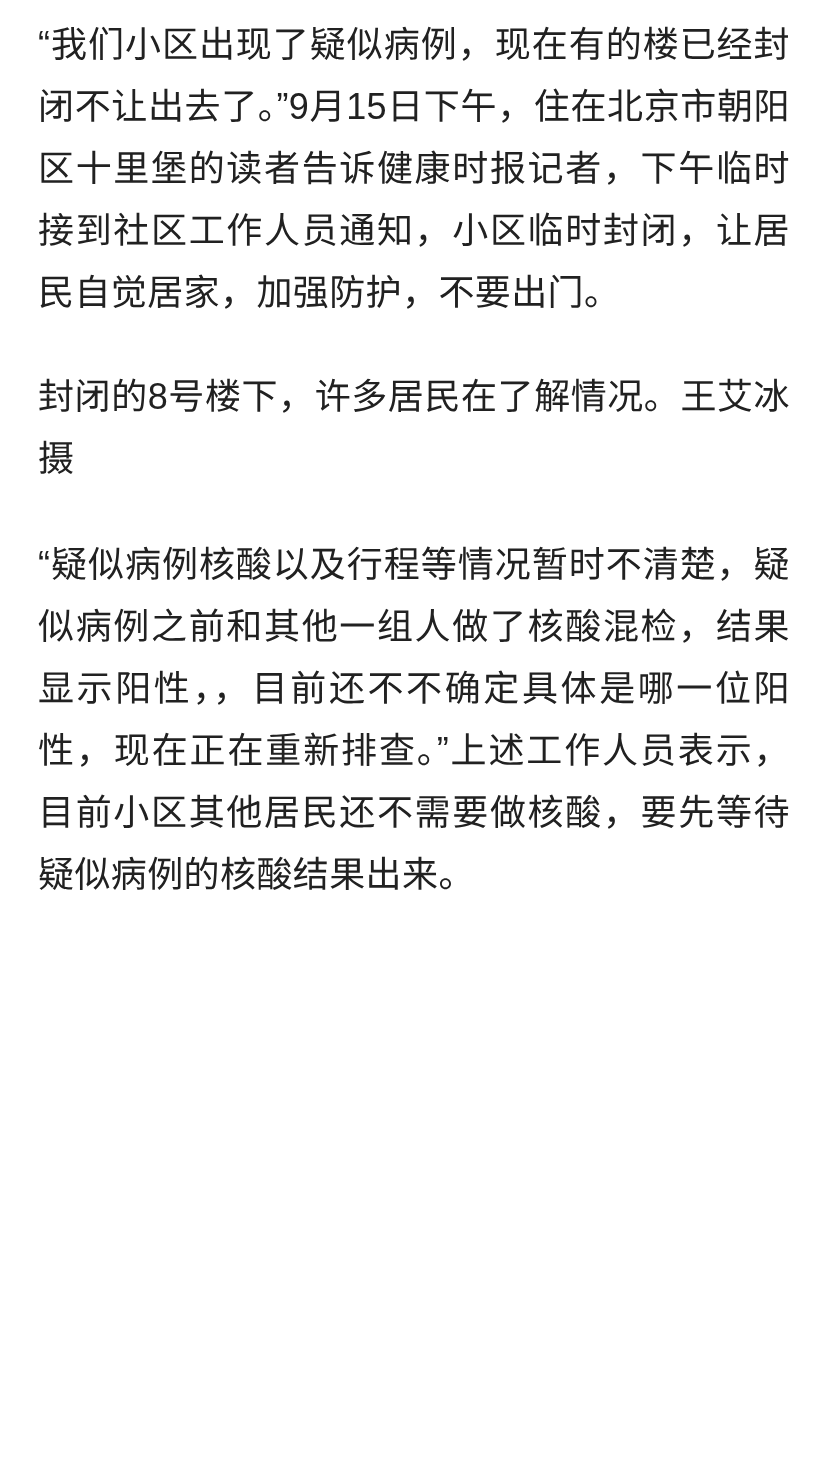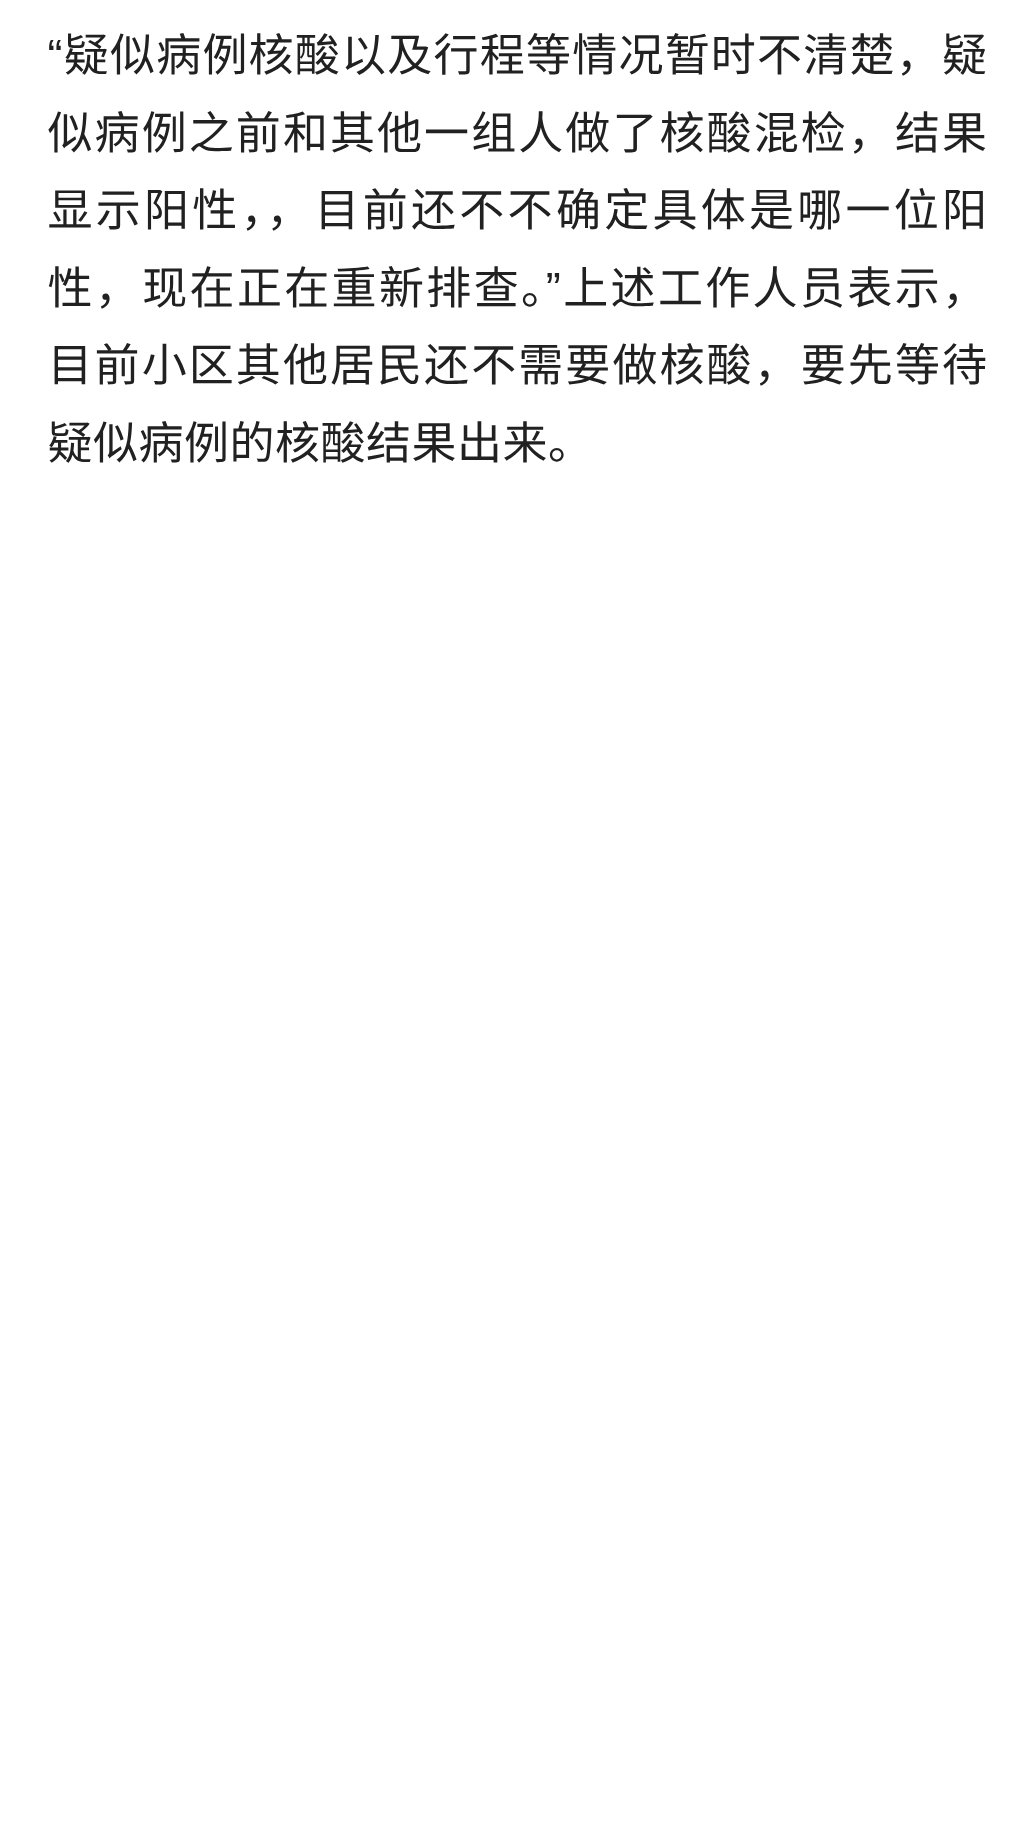--- a/index.html
+++ b/index.html
@@ -40,16 +40,18 @@
   }
   .para.caption {
     margin-bottom: 44px;
   }
 </style>
 </head>
 <body>
 
 <div class="page">
   <article class="article">
+    <p class="para">“我们小区出现了疑似病例，现在有的楼已经封闭不让出去了。”9月15日下午，住在北京市朝阳区十里堡的读者告诉健康时报记者，下午临时接到社区工作人员通知，小区临时封闭，让居民自觉居家，加强防护，不要出门。</p>
+    <p class="para caption">封闭的8号楼下，许多居民在了解情况。王艾冰摄</p>
     <p class="para">“疑似病例核酸以及行程等情况暂时不清楚，疑似病例之前和其他一组人做了核酸混检，结果显示阳性，，目前还不不确定具体是哪一位阳性，现在正在重新排查。”上述工作人员表示，目前小区其他居民还不需要做核酸，要先等待疑似病例的核酸结果出来。</p>
 
   </article>
 </div>
 
 </body></html>

